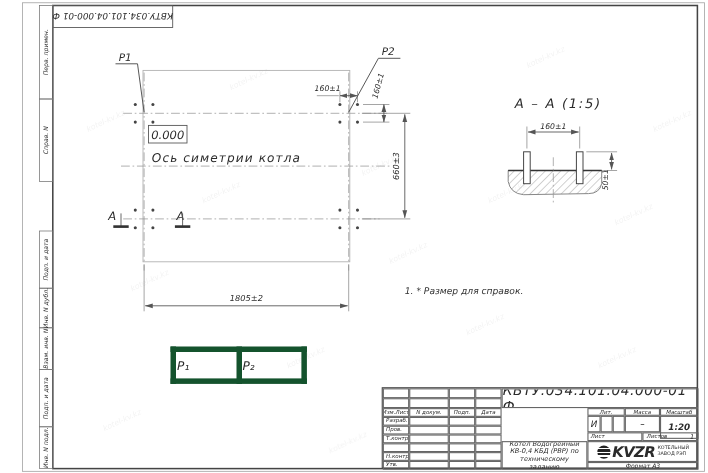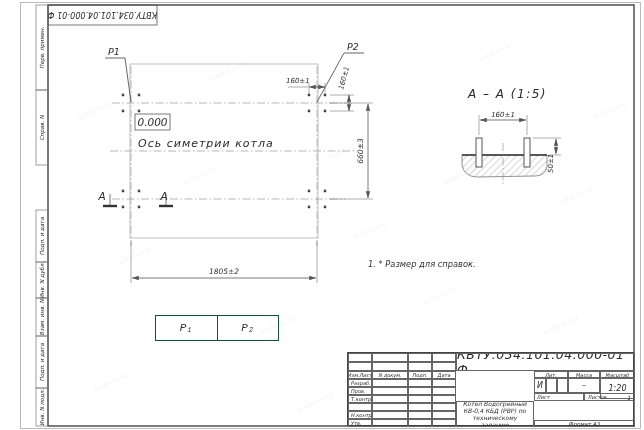--- a/index.html
+++ b/index.html
@@ -5,21 +5,21 @@
   html,body{margin:0;padding:0;background:#e8e8e8;}
   #sheet{position:relative;width:644px;height:430px;background:#ffffff;overflow:hidden;
          font-family:"DejaVu Sans",sans-serif;color:#2b2b2b;}
   svg text{font-family:"DejaVu Sans",sans-serif;font-style:italic;fill:#2b2b2b;}
   .abs{position:absolute;box-sizing:border-box;}
   
   #notes{left:352px;top:259px;width:288px;font-size:8.3px;font-style:italic;line-height:1.33;color:#333;}
   #notes p{margin:0 0 1px 0;text-indent:16px;}
   
   #loadtable{left:155px;top:315px;width:124px;border:1px solid #777;border-collapse:collapse;}
-  #loadtable td{border:1px solid #14532d;width:61px;text-align:center;font-style:italic;font-family:Liberation Mono, monospace;}
+  #loadtable td{border:5px solid #14532d;width:61px;text-align:left;font-style:italic;}
   #loadtable .hd{height:22px;font-size:11px;}
   #loadtable .vl{height:23px;font-size:10.5px;}
   
   #tblock{left:347px;top:352px;width:287px;height:74px;border:1.2px solid #444;font-style:italic;}
   #tblock .c{position:absolute;box-sizing:border-box;border:0.8px solid #666;display:flex;
              align-items:center;justify-content:center;overflow:hidden;}
   #tblock .lbl{font-size:5px;}
   #tblock .left{justify-content:flex-start;padding-left:2px;}
   .wm{opacity:0.055;}
   #fmt{font-size:5.5px;}
@@ -254,27 +254,35 @@
 
   <div class="c" style="left:108px;top:48px;width:78px;height:26px;font-size:6px;line-height:1.2;text-align:center;padding:0 2px;">Котел Водогрейный КВ-0,4 КБД (РВР) по техническому заданию</div>
 
   <div class="c lbl" style="left:186px;top:18px;width:34px;height:7px;">Лит.</div>
   <div class="c lbl" style="left:220px;top:18px;width:32px;height:7px;">Масса</div>
   <div class="c lbl" style="left:252px;top:18px;width:35px;height:7px;">Масштаб</div>
   <div class="c" style="left:186px;top:25px;width:12px;height:15px;font-size:8px;">И</div>
   <div class="c" style="left:198px;top:25px;width:11px;height:15px;"></div>
   <div class="c" style="left:209px;top:25px;width:11px;height:15px;"></div>
   <div class="c" style="left:220px;top:25px;width:32px;height:15px;font-size:8px;">–</div>
-  <div class="c" style="left:252px;top:25px;width:35px;height:21px;font-size:8px;">1:20</div>
+  <div class="c" style="left:252px;top:25px;width:35px;height:21px;font-size:8px;font-weight:bold;">1:20</div>
   <div class="c lbl left" style="left:186px;top:40px;width:50px;height:8px;">Лист</div>
   <div class="c" style="left:236px;top:40px;width:51px;height:8px;justify-content:space-between;padding:0 3px;">
     <span class="lbl">Листов</span>
     <span style="font-size:6px;">1</span>
   </div>
 
+  <div class="c" style="left:186px;top:48px;width:101px;height:19px;">
+    <span class="emblem"></span>
+    <span class="logotxt">KVZR</span>
+    <span class="company">
+      <span>КОТЕЛЬНЫЙ</span><br>
+      <span>ЗАВОД РЭП</span>
+    </span>
+  </div>
 
   <div class="c" style="left:186px;top:67px;width:101px;height:7px;">
     <span id="fmt">Формат А3</span>
   </div>
 </div>
 
 
 
 </div>
 

